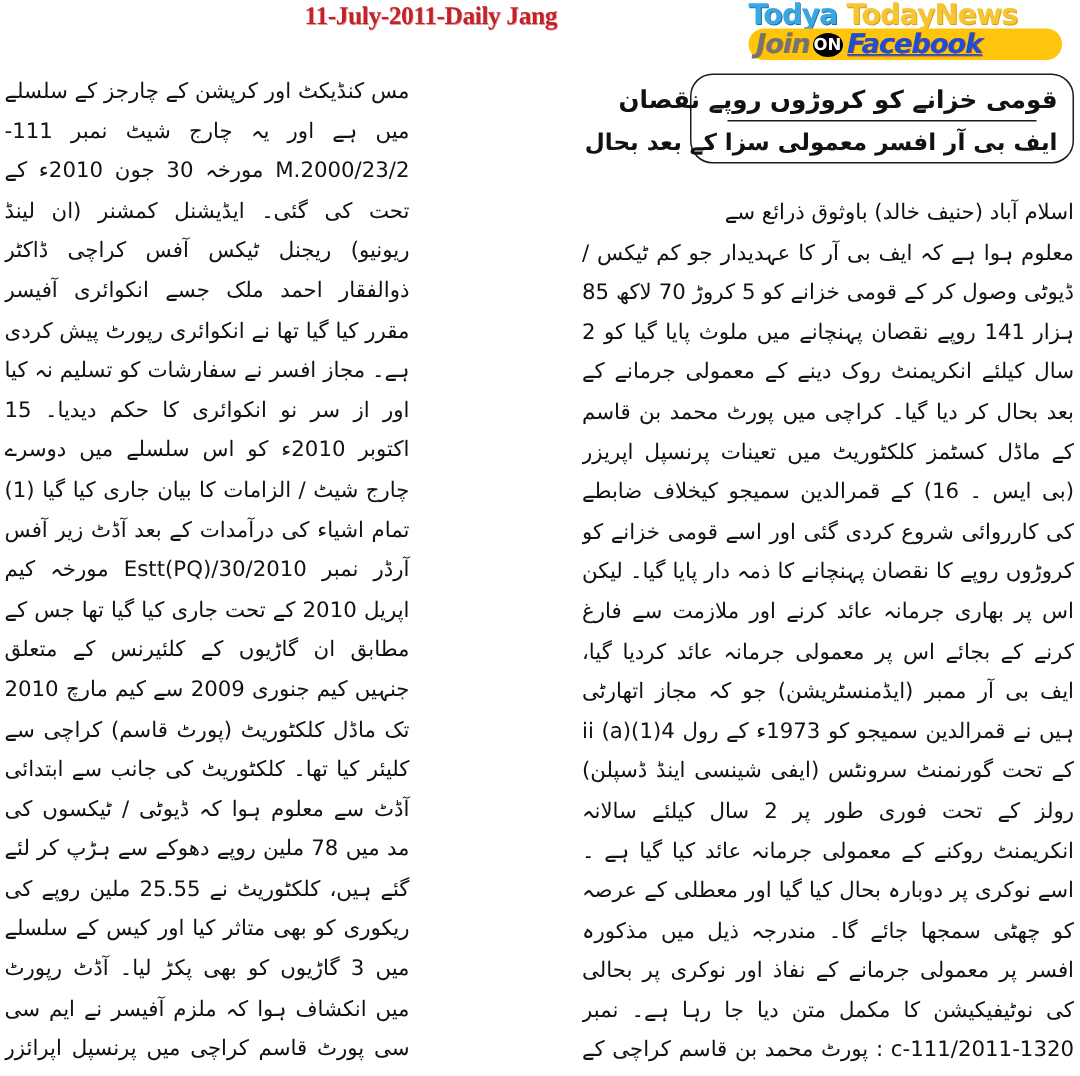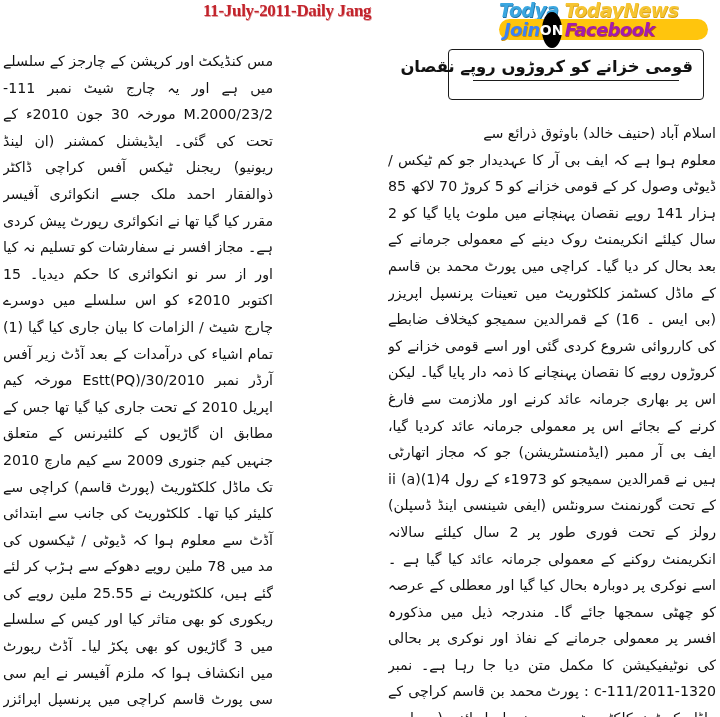--- a/index.html
+++ b/index.html
@@ -44,21 +44,20 @@
     width: 214px;
     height: 42px;
   }
   .logo-line1 {
     position: absolute;
     left: 2px;
     top: -1px;
     font-family: "DejaVu Sans", sans-serif;
     font-size: 19px;
     font-weight: bold;
-    font-style: italic;
     letter-spacing: -0.6px;
     white-space: nowrap;
   }
   .logo-todya {
     color: #3ba7e0;
     text-shadow: 0.6px 0.6px 0 #1d6fa5;
   }
   .logo-todaynews {
     color: #f6c531;
     text-shadow: 0.6px 0.6px 0 #d79b12;
@@ -80,43 +79,44 @@
     display: flex;
     align-items: center;
     font-family: "DejaVu Sans", sans-serif;
     font-size: 18px;
     font-weight: bold;
     font-style: italic;
     letter-spacing: -0.6px;
     white-space: nowrap;
   }
   .logo-join {
-    color: #3b82f6;
+    color: #737373;
     text-shadow: 0.6px 0.6px 0 #c98f08;
     padding-right: 1px;
   }
   .logo-on-badge {
     display: inline-flex;
     align-items: center;
     justify-content: center;
     width: 20px;
-    height: 36px;
+    height: 16px;
     border-radius: 50%;
     background: #000000;
     color: #ffffff;
-    font-size: 14px;
+    font-size: 11px;
     font-style: normal;
     font-weight: bold;
     letter-spacing: 0;
     margin: 0 1px;
   }
   .logo-facebook {
-    color: #a21caf;
+    color: #1d4ed8;
     text-shadow: 0.6px 0.6px 0 #c1560a;
     padding-left: 2px;
+    text-decoration: underline;
   }
 
   
   #article {
     position: absolute;
     left: 0;
     top: 44px;
     width: 720px;
     height: 673px;
   }
@@ -145,24 +145,24 @@
   }
 
   #column-right {
     left: 388px;
     width: 328px;
   }
 
   
   #headline-box {
     position: relative;
-    margin: 5px 12px 4px 0;
+    margin: 5px 0 4px 0;
     border: 1.6px solid #1b1b1b;
-    border-radius: 4px;
-    padding: 4px 10px 16px 10px;
+    border-radius: 15px;
+    padding: 4px 10px 1px 10px;
     box-sizing: border-box;
     width: 256px;
   }
   #headline-line-1 {
     font-size: 16.4px;
     line-height: 25px;
     font-weight: bold;
     text-align: center;
     white-space: nowrap;
     letter-spacing: -0.2px;
@@ -218,20 +218,21 @@
 
 </div>
 
 <div id="article">
 
   <div class="column" id="column-right">
 
     <div id="headline-box">
       <div id="headline-line-1">قومی خزانے کو کروڑوں روپے نقصان</div>
       <div id="headline-rule"></div>
+      <div id="headline-line-2">ایف بی آر افسر معمولی سزا کے بعد بحال</div>
     </div>
 
     <p id="dateline-para">اسلام آباد (حنیف خالد) باوثوق ذرائع سے</p>
 
     <p id="body-right-para">معلوم ہوا ہے کہ ایف بی آر کا عہدیدار جو کم ٹیکس / ڈیوٹی وصول کر کے قومی خزانے کو 5 کروڑ 70 لاکھ 85 ہزار 141 روپے نقصان پہنچانے میں ملوث پایا گیا کو 2 سال کیلئے انکریمنٹ روک دینے کے معمولی جرمانے کے بعد بحال کر دیا گیا۔ کراچی میں پورٹ محمد بن قاسم کے ماڈل کسٹمز کلکٹوریٹ میں تعینات پرنسپل اپریزر (بی ایس ۔ 16) کے قمرالدین سمیجو کیخلاف ضابطے کی کارروائی شروع کردی گئی اور اسے قومی خزانے کو کروڑوں روپے کا نقصان پہنچانے کا ذمہ دار پایا گیا۔ لیکن اس پر بھاری جرمانہ عائد کرنے اور ملازمت سے فارغ کرنے کے بجائے اس پر معمولی جرمانہ عائد کردیا گیا، ایف بی آر ممبر (ایڈمنسٹریشن) جو کہ مجاز اتھارٹی ہیں نے قمرالدین سمیجو کو 1973ء کے رول 4(1)(a) ii کے تحت گورنمنٹ سرونٹس (ایفی شینسی اینڈ ڈسپلن) رولز کے تحت فوری طور پر 2 سال کیلئے سالانہ انکریمنٹ روکنے کے معمولی جرمانہ عائد کیا گیا ہے ۔ اسے نوکری پر دوبارہ بحال کیا گیا اور معطلی کے عرصہ کو چھٹی سمجھا جائے گا۔ مندرجہ ذیل میں مذکورہ افسر پر معمولی جرمانے کے نفاذ اور نوکری پر بحالی کی نوٹیفیکیشن کا مکمل متن دیا جا رہا ہے۔ نمبر 1320-c-111/2011 : پورٹ محمد بن قاسم کراچی کے ماڈل کسٹمز کلکٹوریٹ میں پرنسپل اپرائزر (بی ایس 16) (زیر معطلی) قمرالدین سمیجو کے خلاف ضابطے کی کارروائی شروع کی گئی جو کہ 1973ء کے گورنمنٹ سرونٹس (ایفی شینسی اینڈ ڈسپلن) رولز کے تحت نا قابلیت</p>
 
   </div>
 
   <div class="column" id="column-left">
     <div class="col-inner">

